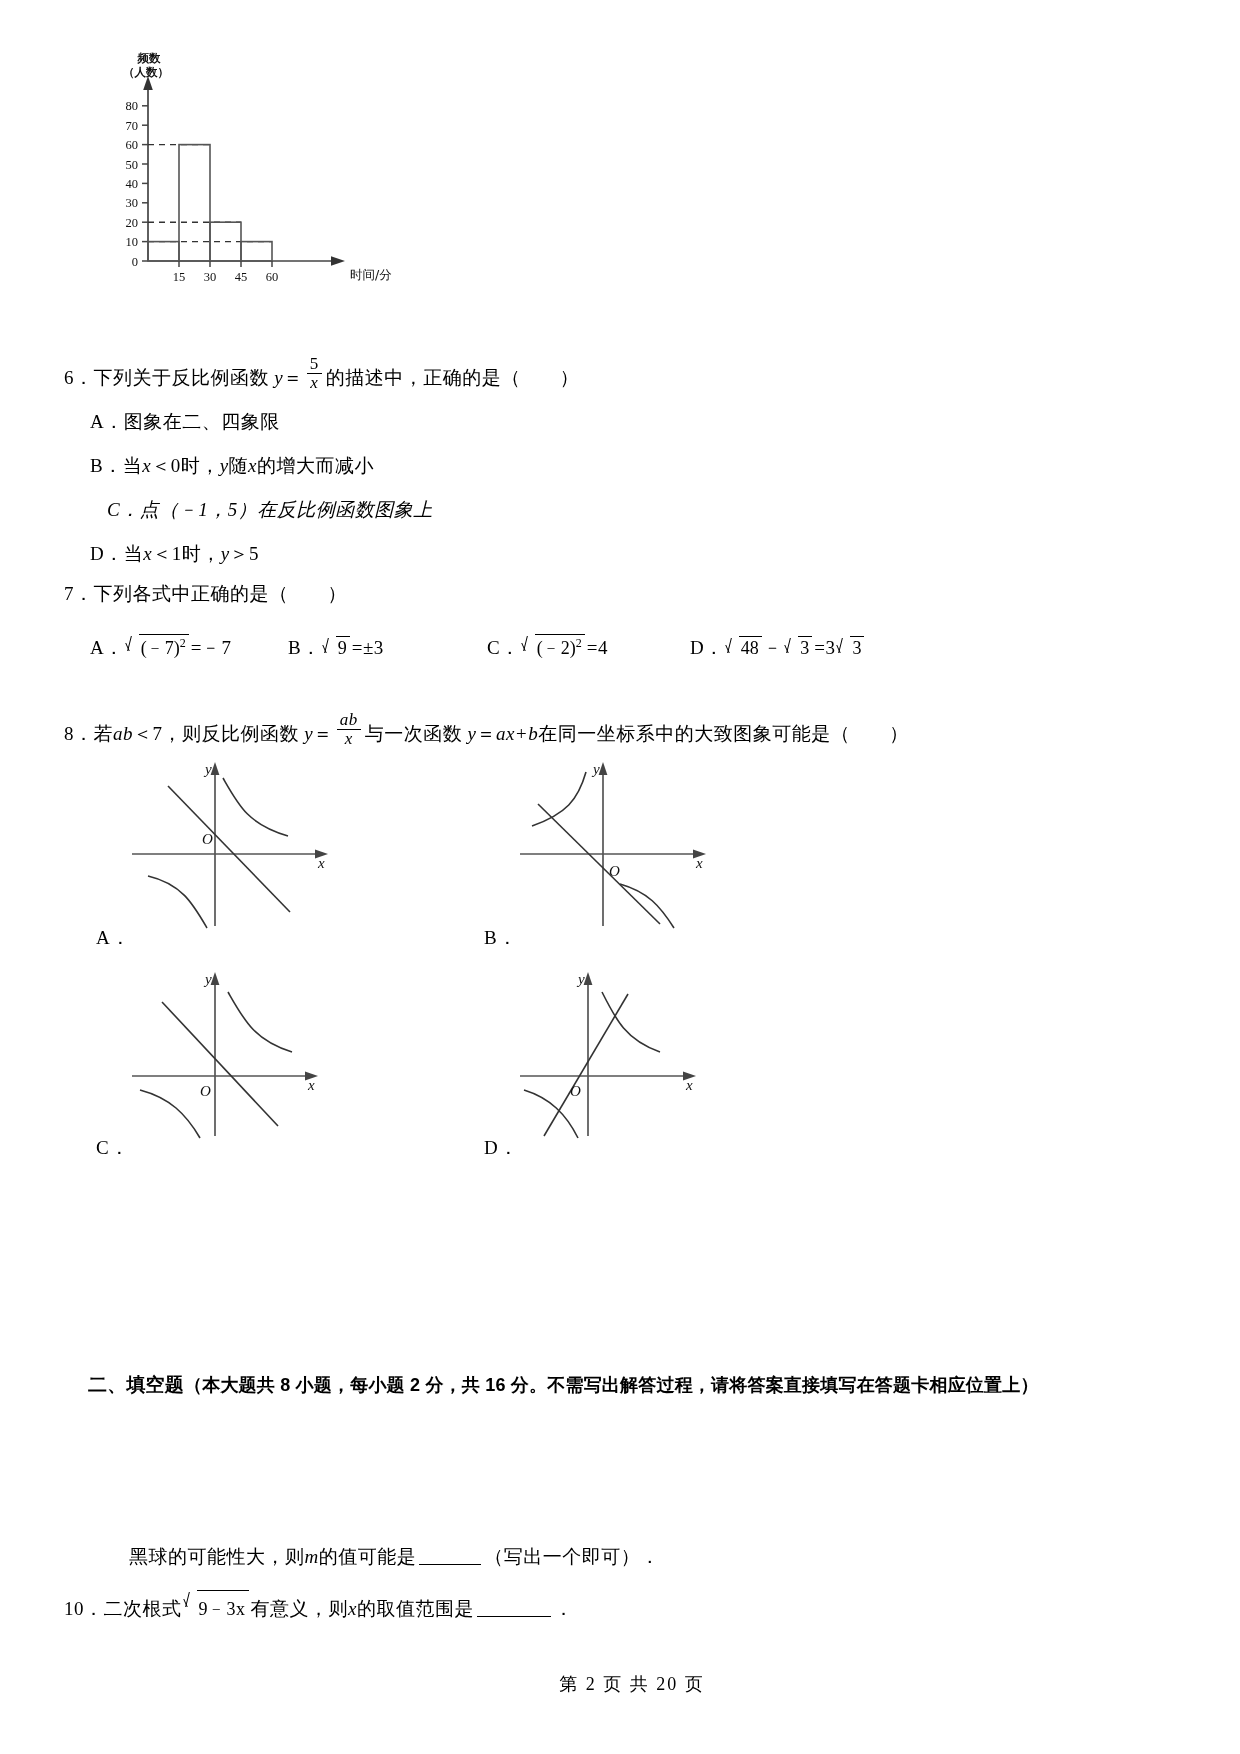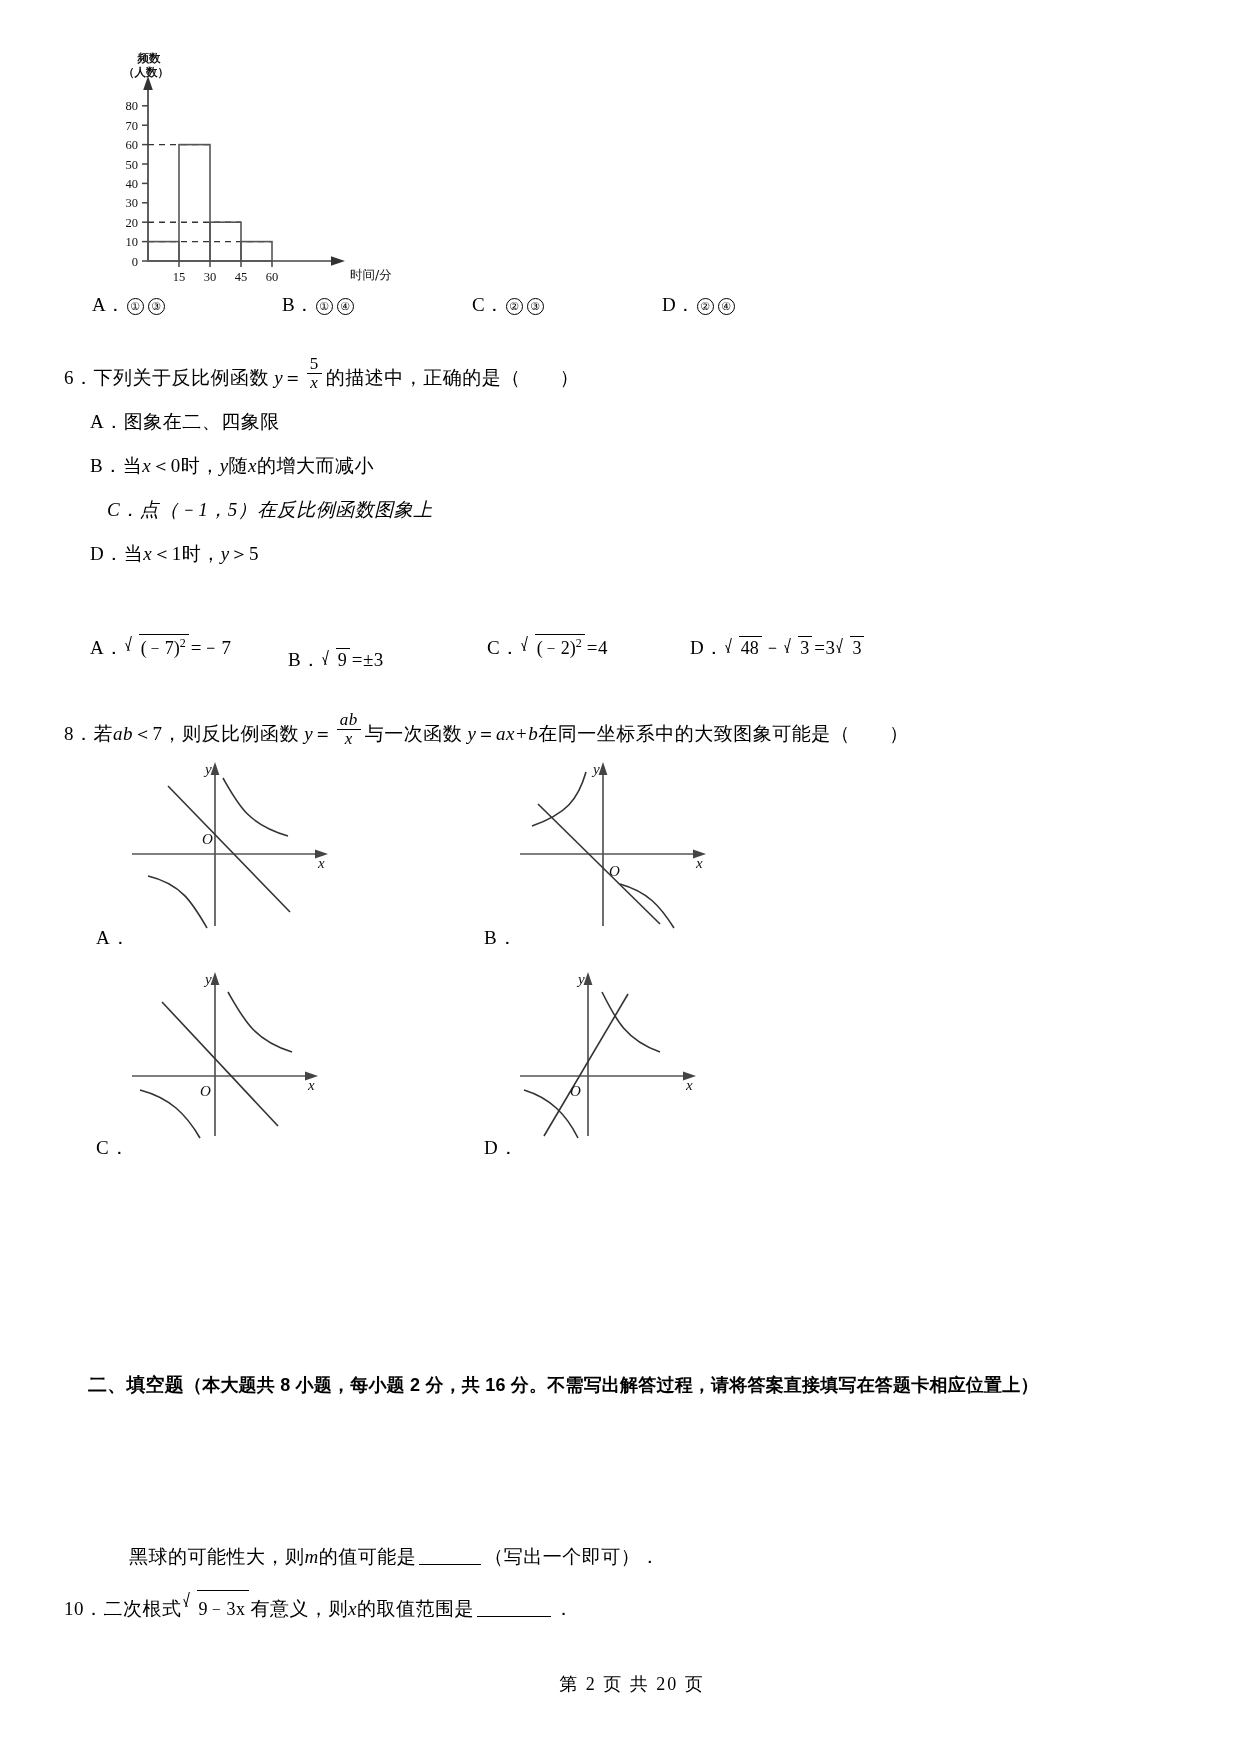--- a/index.html
+++ b/index.html
@@ -230,26 +230,20 @@
         <text x="91" y="235">15</text>
         <text x="122" y="235">30</text>
         <text x="153" y="235">45</text>
         <text x="184" y="235">60</text>
       </g>
 
       <text x="262" y="233" font-family="DejaVu Sans, sans-serif" font-size="12.5" fill="#111">时间/分</text>
     </svg>
   </div>
 
-  <div class="choice-row">
-    <div><span>A．</span><span class="circnum">①</span><span class="circnum">③</span></div>
-    <div><span>B．</span><span class="circnum">①</span><span class="circnum">④</span></div>
-    <div><span>C．</span><span class="circnum">②</span><span class="circnum">③</span></div>
-    <div><span>D．</span><span class="circnum">②</span><span class="circnum">④</span></div>
-  </div>
 
   <div class="qline" style="position:absolute;left:64px;top:360px;width:1090px;">
     <span>6．</span><span>下列关于反比例函数</span>
     <span class="ital">y</span><span>＝</span><span class="frac"><span class="num">5</span><span class="den ital">x</span></span><span>的描述中，正确的是（　　）</span>
   </div>
 
   <div class="opt" style="position:absolute;left:90px;top:404px;">
     <span>A．</span><span>图象在二、四象限</span>
   </div>
 
@@ -258,26 +252,29 @@
   </div>
 
   <div class="opt" style="position:absolute;left:107px;top:492px;font-style:italic;">
     <span>C．</span><span>点（﹣1，5）在反比例函数图象上</span>
   </div>
 
   <div class="opt" style="position:absolute;left:90px;top:536px;">
     <span>D．</span><span>当</span><span class="ital">x</span><span>＜1时，</span><span class="ital">y</span><span>＞5</span>
   </div>
 
+  <div class="qline" style="position:absolute;left:64px;top:576px;">
+    <span>7．</span><span>下列各式中正确的是（　　）</span>
+  </div>
 
   <div style="position:absolute;left:90px;top:622px;width:1070px;height:40px;">
     <div style="position:absolute;left:0px;top:8px;">
       <span class="opt">A．</span><span class="rad"><span class="bar"><span>(﹣7)</span><sup class="p2">2</sup></span></span><span class="opt">=﹣7</span>
     </div>
-    <div style="position:absolute;left:198px;top:20px;">
+    <div style="position:absolute;left:198px;top:8px;">
       <span class="opt">B．</span><span class="rad"><span class="bar"><span>9</span></span></span><span class="opt">=±3</span>
     </div>
     <div style="position:absolute;left:397px;top:8px;">
       <span class="opt">C．</span><span class="rad"><span class="bar"><span>(﹣2)</span><sup class="p2">2</sup></span></span><span class="opt">=4</span>
     </div>
     <div style="position:absolute;left:600px;top:8px;">
       <span class="opt">D．</span><span class="rad"><span class="bar"><span>48</span></span></span><span class="opt">﹣</span><span class="rad"><span class="bar"><span>3</span></span></span><span class="opt">=3</span><span class="rad"><span class="bar"><span>3</span></span></span>
     </div>
   </div>
 

